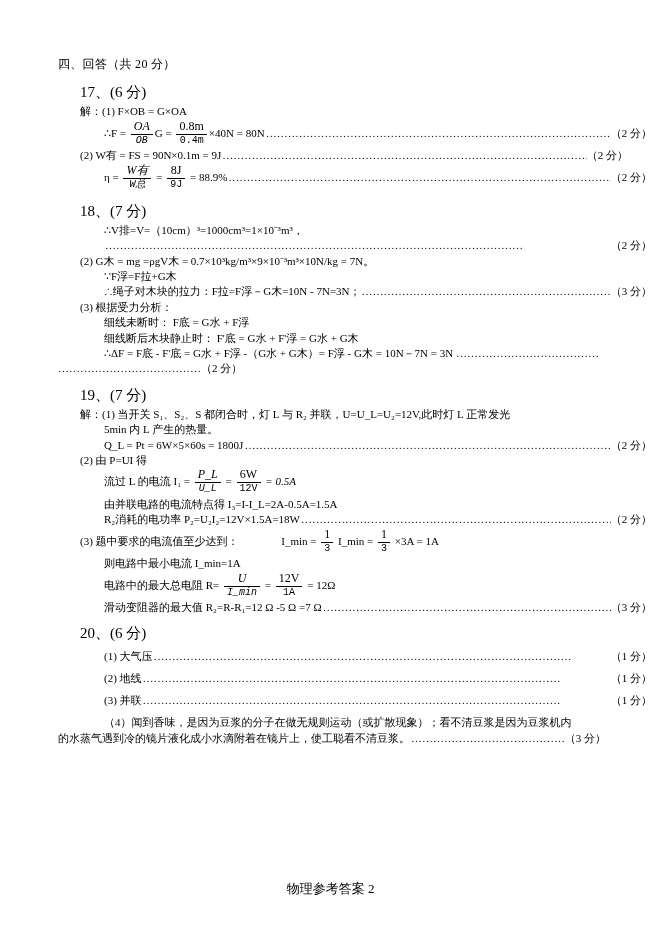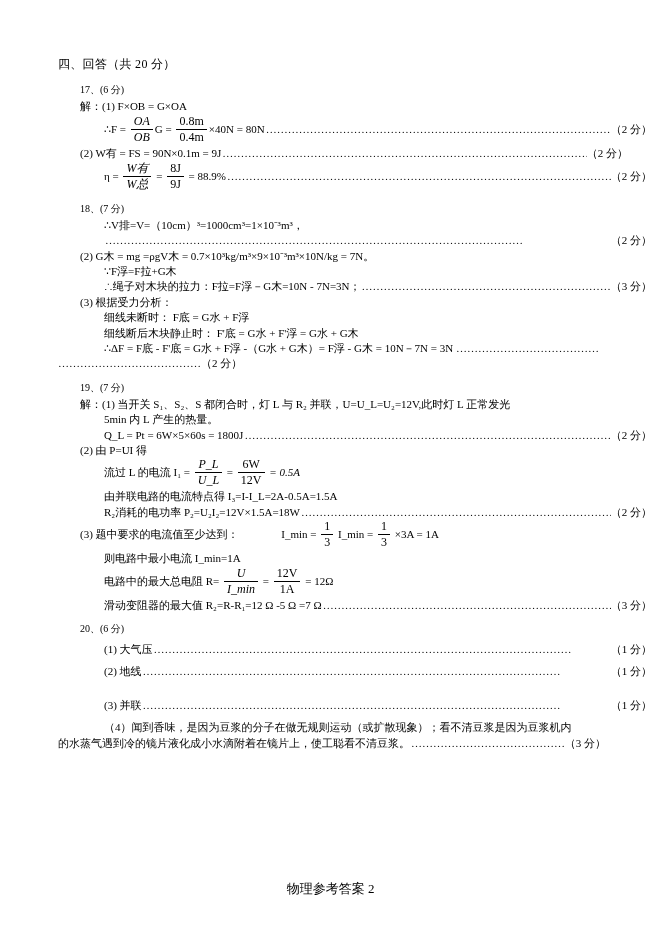--- a/index.html
+++ b/index.html
@@ -29,21 +29,21 @@
     left: 58px;
     top: 56px;
     width: 548px;
   }
   .section-head {
     font-size: 12px;
     margin-bottom: 10px;
     letter-spacing: 0.3px;
   }
   .qnum {
-    font-size: 10px;
+    font-size: 15px;
     margin-top: 9px;
     margin-bottom: 2px;
     padding-left: 22px;
   }
   .line {
     font-size: 11px;
     line-height: 1.45;
     padding-left: 22px;
     white-space: nowrap;
     position: relative;
@@ -78,22 +78,23 @@
   .frac .num {
     display: block;
     padding: 0 3px;
     border-bottom: 1px solid #000;
     font-size: 12px;
     line-height: 1.25;
   }
   .frac .den {
     display: block;
     padding: 0 3px;
-    font-size: 12px;
+    font-size: 10px;
     line-height: 1.25;
+    font-family: Liberation Mono, monospace;
   }
   .footer {
     position: absolute;
     top: 880px;
     left: 0;
     width: 661px;
     text-align: center;
     font-size: 13px;
   }
   .tight { line-height: 1.4; }
@@ -191,21 +192,21 @@
     <div class="line ind2 row" style="margin-top:6px;">
       <span class="body">(1) 大气压</span>
       <span class="dots">……………………………………………………………………………………………………</span>
       <span class="score">（1 分）</span>
     </div>
     <div class="line ind2 row" style="margin-top:6px;">
       <span class="body">(2) 地线</span>
       <span class="dots">……………………………………………………………………………………………………</span>
       <span class="score">（1 分）</span>
     </div>
-    <div class="line ind2 row" style="margin-top:18px;justify-content:flex-end;">
+    <div class="line ind2 row" style="margin-top:6px;justify-content:flex-end;">
       <span class="body">(3) 并联</span>
       <span class="dots">……………………………………………………………………………………………………</span>
       <span class="score">（1 分）</span>
     </div>
     <div class="line ind2" style="margin-top:6px;">（4）闻到香味，是因为豆浆的分子在做无规则运动（或扩散现象）；看不清豆浆是因为豆浆机内</div>
     <div class="line ind0 row">
       <span class="body">的水蒸气遇到冷的镜片液化成小水滴附着在镜片上，使工聪看不清豆浆。</span>
       <span class="dots">……………………………………………………………………………………………………</span>
       <span class="score">（3 分）</span>
     </div>

